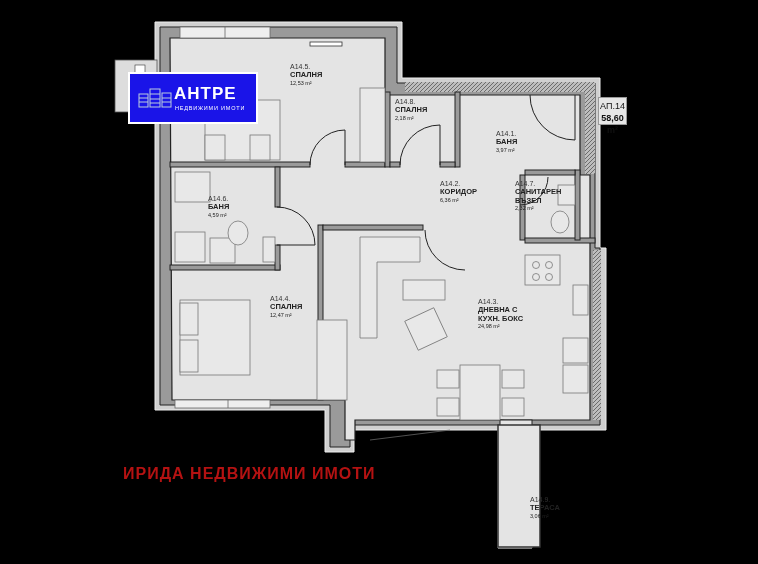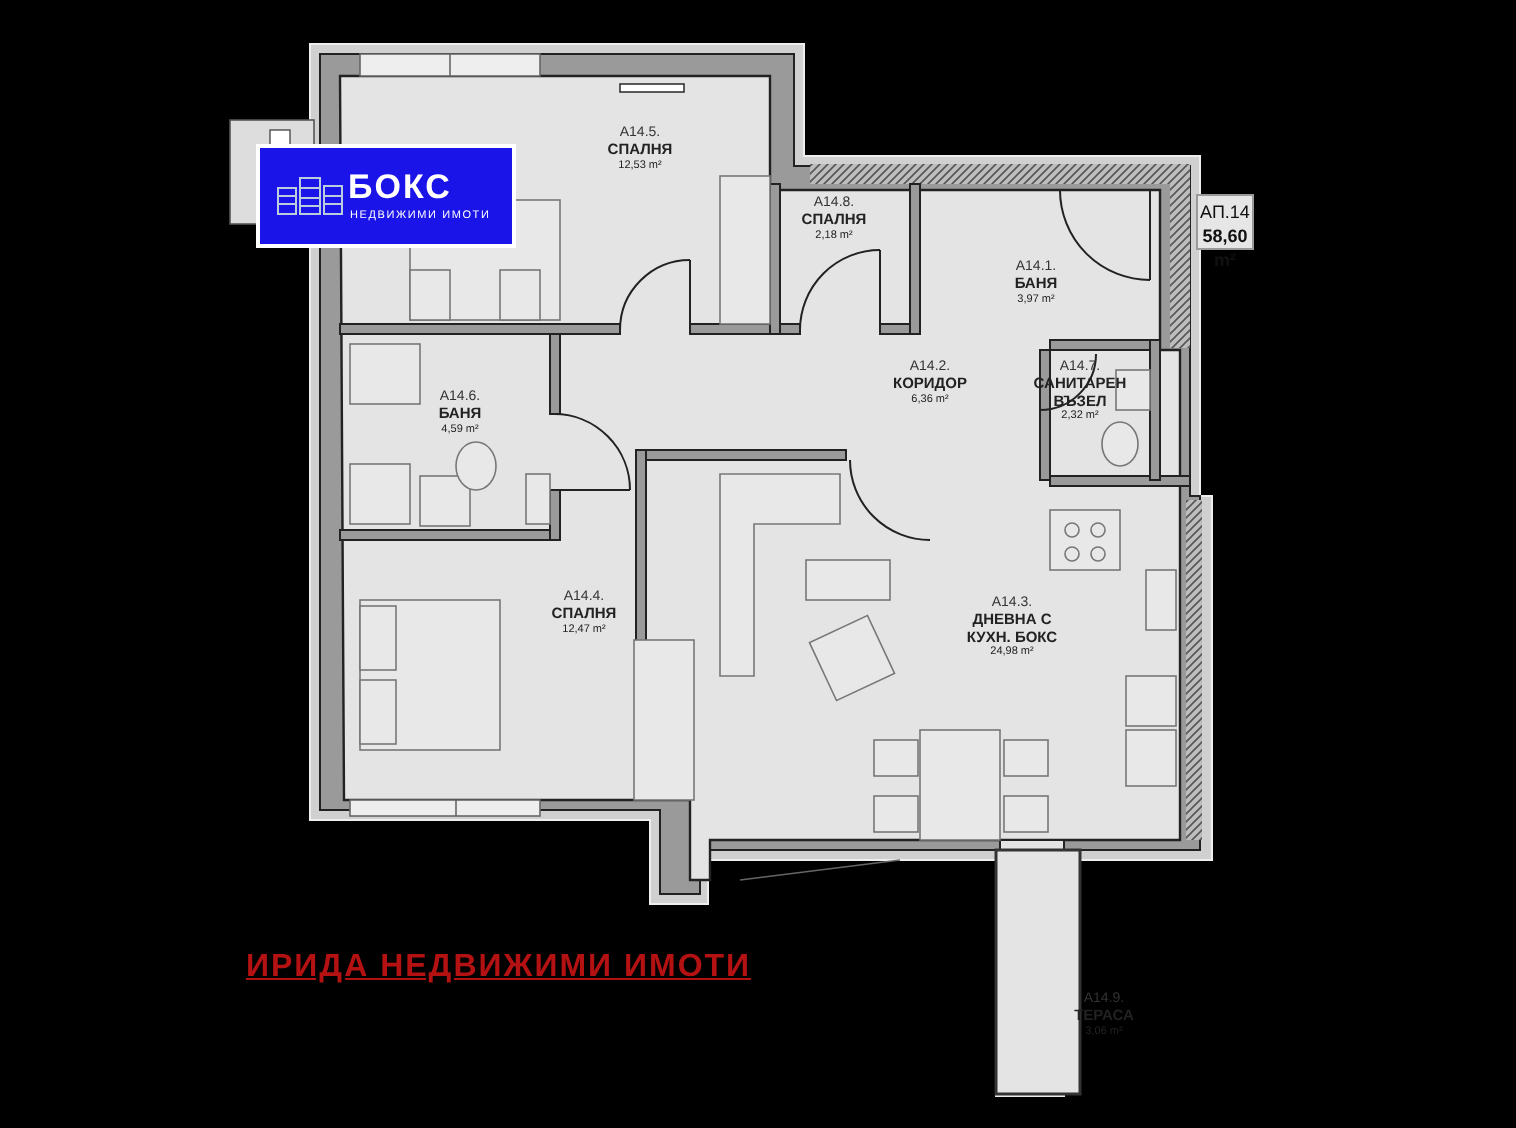--- a/index.html
+++ b/index.html
@@ -1,30 +1,30 @@
 <!DOCTYPE html>
 <html><head>
 <meta charset="utf-8">
 <style>
   html, body { margin:0; padding:0; }
   body { width:758px; height:564px; background:#000; position:relative; overflow:hidden;
          font-family:"Liberation Sans", sans-serif; }
   .abs { position:absolute; }
   .plan { position:absolute; left:0; top:0; width:758px; height:564px; }
-  .room-label { position:absolute; text-align:center; color:#222; line-height:1.15; }
+  .room-label { position:absolute; color:#222; line-height:1.15; }
   .room-label .code { font-size:7px; color:#333; display:block; }
   .room-label .name { font-size:7.5px; font-weight:bold; display:block; }
   .room-label .area { font-size:5.5px; display:block; }
   .apt-badge { position:absolute; left:598px; top:97px; width:29px; height:28px; background:#e6e6e6;
                border:1px solid #999; text-align:center; font-size:9px; line-height:12px; color:#111; padding-top:2px; box-sizing:border-box;}
   .logo { position:absolute; left:128px; top:72px; width:130px; height:52px; background:#1a14e8;
           border:2px solid #fff; box-sizing:border-box; }
   .logo .brand { position:absolute; left:44px; top:10px; color:#fff; font-weight:bold; font-size:17px; letter-spacing:1px; }
   .logo .sub { position:absolute; left:45px; top:31px; color:#fff; font-size:5.5px; letter-spacing:0.8px; }
-  .watermark { position:absolute; left:123px; top:475px; color:#c81414; font-weight:bold; font-size:16px; letter-spacing:1px; opacity:0.9;text-decoration:underline; }
+  .watermark { position:absolute; left:123px; top:465px; color:#c81414; font-weight:bold; font-size:16px; letter-spacing:1px; opacity:0.9; }
 </style>
 </head>
 <body>
 
 <svg class="plan" viewBox="0 0 758 564" xmlns="http://www.w3.org/2000/svg">
   <defs>
     <pattern id="hatch" width="4" height="4" patternUnits="userSpaceOnUse">
       <rect width="4" height="4" fill="#bdbdbd"></rect>
       <path d="M0 4 L4 0 M-1 1 L1 -1 M3 5 L5 3" stroke="#555" stroke-width="0.8"></path>
     </pattern>
@@ -142,21 +142,21 @@
         <rect x="24" y="5" width="9" height="14"></rect>
       <line x1="1" y1="10" x2="10" y2="10"></line>
         <line x1="1" y1="14" x2="10" y2="14"></line>
       <line x1="12" y1="6" x2="22" y2="6"></line>
         <line x1="12" y1="11" x2="22" y2="11"></line>
         <line x1="12" y1="15" x2="22" y2="15"></line>
       <line x1="24" y1="10" x2="33" y2="10"></line>
         <line x1="24" y1="14" x2="33" y2="14"></line>
     </g>
   </svg>
-  <span class="brand">БОКС</span>
+  <span class="brand">АНТРЕ</span>
   <span class="sub">НЕДВИЖИМИ ИМОТИ</span>
 </div>
 
 <div class="apt-badge">
   <div>АП.14</div>
   <div style="font-weight:bold">58,60 m²</div>
 </div>
 
 <div class="room-label" style="left:290px;top:63px;width:60px">
   <span class="code">А14.5.</span>

